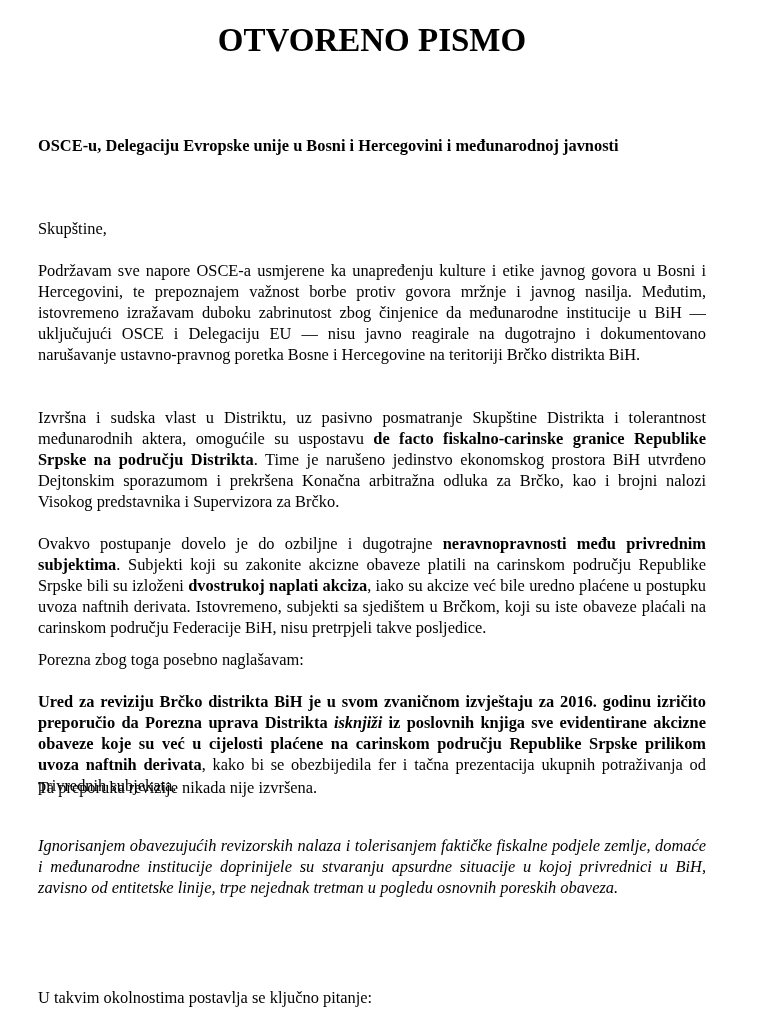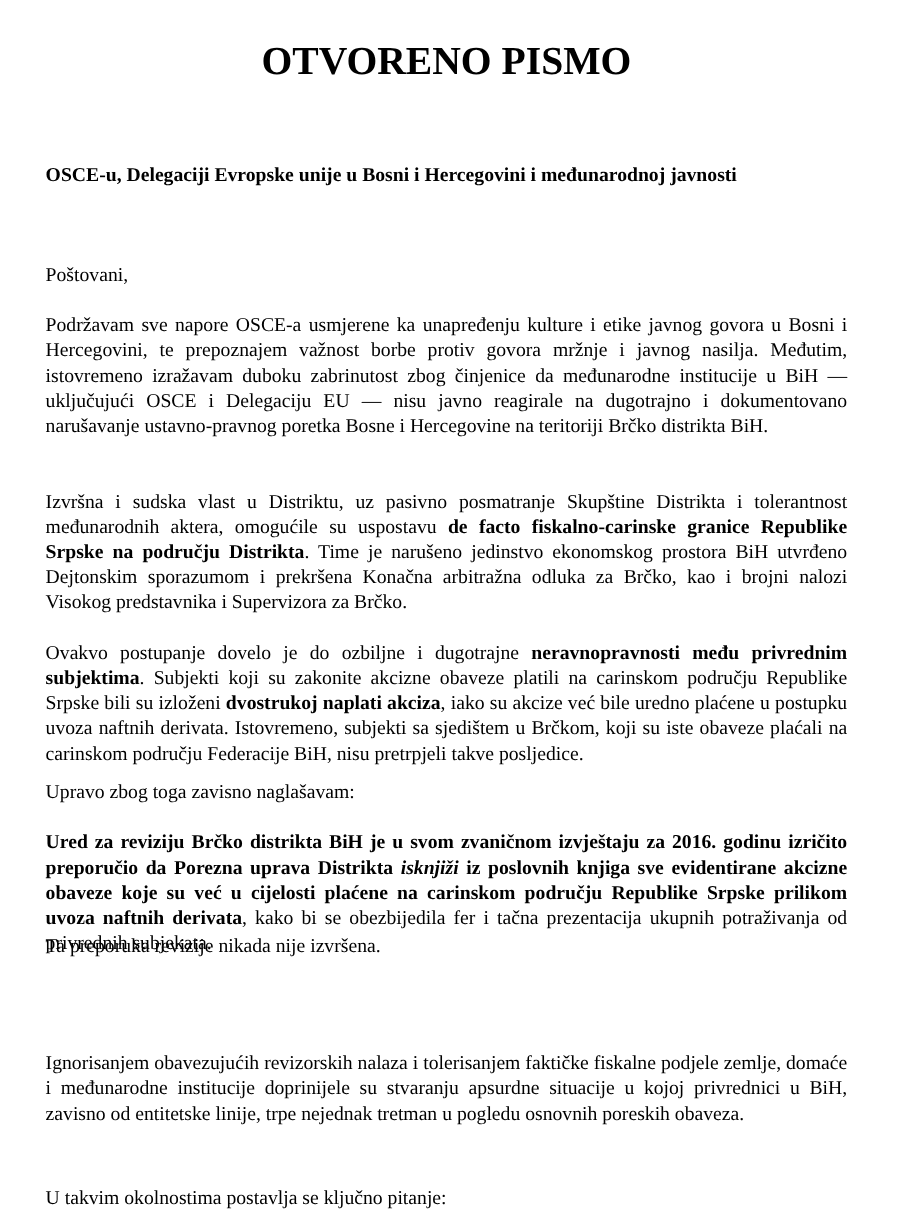--- a/index.html
+++ b/index.html
@@ -17,21 +17,21 @@
     }
     .page {
       position: absolute;
       left: 38px;
       top: 0;
       width: 668px;
     }
     .title {
       position: absolute;
       left: 0;
-      top: 32px;
+      top: 20px;
       width: 668px;
       text-align: center;
       font-weight: bold;
       font-size: 33px;
       line-height: 40px;
       margin: 0;
       letter-spacing: 0px;
     }
     .addressee {
       position: absolute;
@@ -57,33 +57,33 @@
     b { font-weight: bold; }
     i { }
   </style>
 </head>
 <body>
 
 <div class="page">
 
   <h1 class="title">OTVORENO PISMO</h1>
 
-  <p class="addressee">OSCE-u, Delegaciji Evropske unije u Bosni i Hercegovini i međunarodnoj javnosti</p>
+  <p class="addressee">OSCE-u, Delegaciju Evropske unije u Bosni i Hercegovini i međunarodnoj javnosti</p>
 
-  <p class="body-text" style="top:218px;">Poštovani,</p>
+  <p class="body-text" style="top:218px;">Skupštine,</p>
 
   <p class="body-text last-line-left" style="top:260px;">Podržavam sve napore OSCE-a usmjerene ka unapređenju kulture i etike javnog govora u Bosni i Hercegovini, te prepoznajem važnost borbe protiv govora mržnje i javnog nasilja. Međutim, istovremeno izražavam duboku zabrinutost zbog činjenice da međunarodne institucije u BiH — uključujući OSCE i Delegaciju EU — nisu javno reagirale na dugotrajno i dokumentovano narušavanje ustavno-pravnog poretka Bosne i Hercegovine na teritoriji Brčko distrikta BiH.</p>
 
   <p class="body-text last-line-left" style="top:407px;"><span>Izvršna i sudska vlast u Distriktu, uz pasivno posmatranje Skupštine Distrikta i tolerantnost međunarodnih aktera, omogućile su uspostavu </span><b>de facto fiskalno-carinske granice Republike Srpske na području Distrikta</b><span>. Time je narušeno jedinstvo ekonomskog prostora BiH utvrđeno Dejtonskim sporazumom i prekršena Konačna arbitražna odluka za Brčko, kao i brojni nalozi Visokog predstavnika i Supervizora za Brčko.</span></p>
 
   <p class="body-text last-line-left" style="top:533px;"><span>Ovakvo postupanje dovelo je do ozbiljne i dugotrajne </span><b>neravnopravnosti među privrednim subjektima</b><span>. Subjekti koji su zakonite akcizne obaveze platili na carinskom području Republike Srpske bili su izloženi </span><b>dvostrukoj naplati akciza</b><span>, iako su akcize već bile uredno plaćene u postupku uvoza naftnih derivata. Istovremeno, subjekti sa sjedištem u Brčkom, koji su iste obaveze plaćali na carinskom području Federacije BiH, nisu pretrpjeli takve posljedice.</span></p>
 
-  <p class="body-text" style="top:649px;">Upravo zbog toga zavisno naglašavam:</p>
+  <p class="body-text" style="top:649px;">Porezna zbog toga posebno naglašavam:</p>
 
   <p class="body-text last-line-left" style="top:691px;"><b>Ured za reviziju Brčko distrikta BiH je u svom zvaničnom izvještaju za 2016. godinu izričito preporučio da Porezna uprava Distrikta </b><b><i>isknjiži</i></b><b> iz poslovnih knjiga sve evidentirane akcizne obaveze koje su već u cijelosti plaćene na carinskom području Republike Srpske prilikom uvoza naftnih derivata</b><span>, kako bi se obezbijedila fer i tačna prezentacija ukupnih potraživanja od privrednih subjekata.</span></p>
 
   <p class="body-text" style="top:777px;">Ta preporuka revizije nikada nije izvršena.</p>
 
-  <p class="body-text last-line-left" style="top:875px;">Ignorisanjem obavezujućih revizorskih nalaza i tolerisanjem faktičke fiskalne podjele zemlje, domaće i međunarodne institucije doprinijele su stvaranju apsurdne situacije u kojoj privrednici u BiH, zavisno od entitetske linije, trpe nejednak tretman u pogledu osnovnih poreskih obaveza.</p>
+  <p class="body-text last-line-left" style="top:835px;font-style:italic;">Ignorisanjem obavezujućih revizorskih nalaza i tolerisanjem faktičke fiskalne podjele zemlje, domaće i međunarodne institucije doprinijele su stvaranju apsurdne situacije u kojoj privrednici u BiH, zavisno od entitetske linije, trpe nejednak tretman u pogledu osnovnih poreskih obaveza.</p>
 
   <p class="body-text" style="top:987px;">U takvim okolnostima postavlja se ključno pitanje:</p>
 
 </div>
 
 </body></html>

